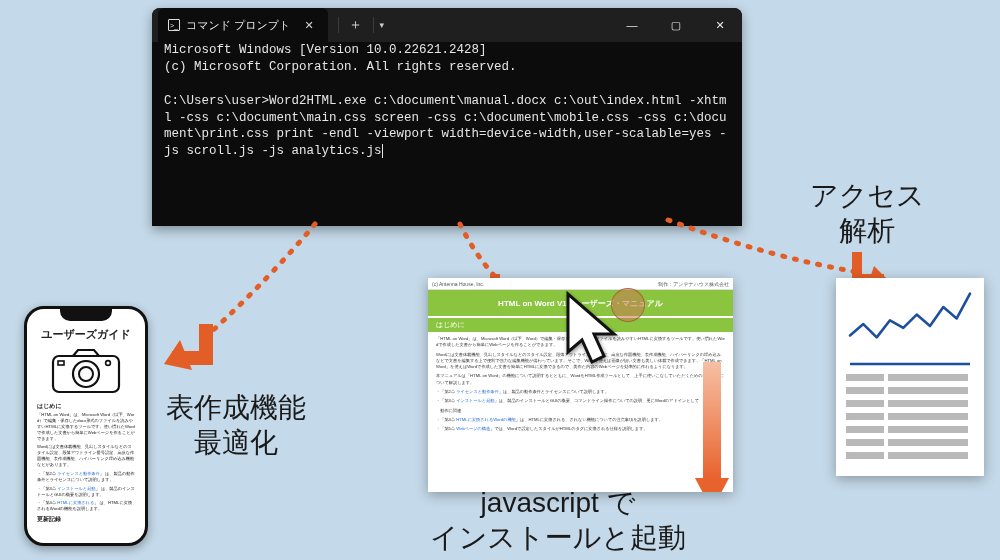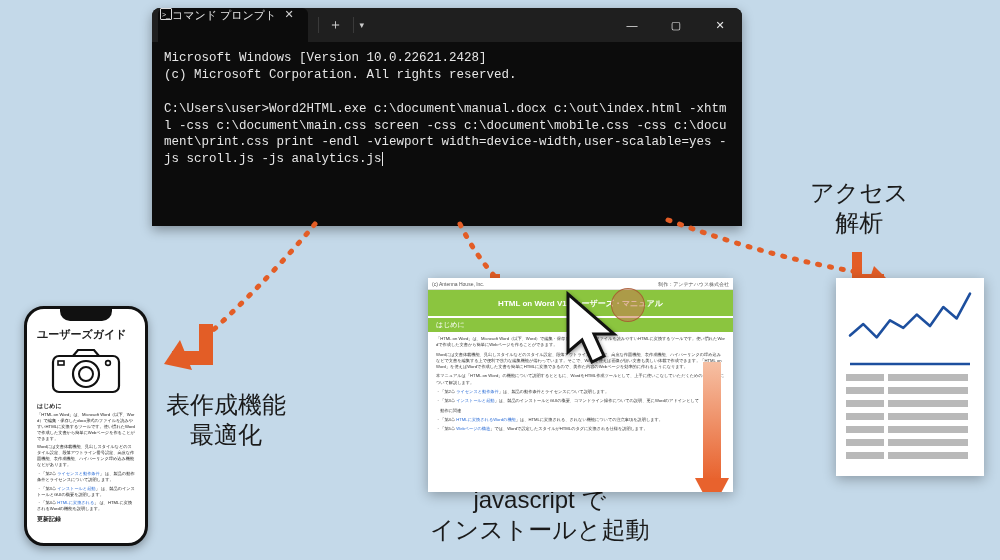--- a/index.html
+++ b/index.html
@@ -1,42 +1,42 @@
 <!DOCTYPE html>
 <html><head>
 <meta charset="utf-8">
 <style>
   * { box-sizing: border-box; margin: 0; padding: 0; }
   body { width: 1000px; height: 560px; background: #c4d9e9; font-family: "Meiryo", "Hiragino Sans", sans-serif; position: relative; overflow: hidden; }
 
   
   .terminal { position: absolute; left: 152px; top: 8px; width: 590px; height: 218px; background: #0c0c0c; border-radius: 8px 8px 0 0; box-shadow: 0 4px 12px rgba(0,0,0,.35); }
   .term-titlebar { height: 34px; display: flex; align-items: center; background: #1f1f1f; border-radius: 8px 8px 0 0; }
-  .term-tab { display: flex; align-items: flex-start; background: #0c0c0c; height: 34px; padding: 0 14px 0 2px; border-radius: 6px 6px 0 0; margin-left: 6px; color: #e6e6e6; font-size: 11px; }
+  .term-tab { display: flex; align-items: center; gap: 6px; background: #0c0c0c; height: 34px; padding: 0 14px 0 10px; border-radius: 6px 6px 0 0; margin-left: 6px; color: #e6e6e6; font-size: 11px; }
   .term-tab .ico { width: 12px; height: 12px; border: 1.2px solid #ddd; border-radius: 1px; display: flex; align-items: center; justify-content: center; font-size: 7px; line-height: 1; }
   .term-close-tab { margin-left: 8px; font-size: 11px; opacity: .9; }
   .term-new { margin-left: 10px; color: #ccc; font-size: 14px; }
   .term-divider { width: 1px; height: 16px; background: #3a3a3a; margin-left: 10px; }
   .term-chev { margin-left: 6px; color: #ccc; font-size: 9px; }
   .term-winbtns { margin-left: auto; display: flex; }
   .term-winbtns div { width: 44px; height: 34px; display: flex; align-items: center; justify-content: center; color: #e6e6e6; font-size: 11px; }
-  .term-body { padding: 8px 12px; font-family: "Consolas","Courier New",monospace; color: #e6e6e6; font-size: 12.5px; line-height: 1.35; white-space: pre-wrap; word-break: break-all; }
+  .term-body { padding: 0 12px; font-family: "Consolas","Courier New",monospace; color: #e6e6e6; font-size: 12.5px; line-height: 1.35; white-space: pre-wrap; word-break: break-all; }
   .cursor { display: inline-block; width: 1px; height: 14px; background: #e6e6e6; vertical-align: text-bottom; }
 
   
-  .lbl { position: absolute; color: #1a1a1a; font-size: 24px; line-height: 1.25; text-align: center; white-space: pre; }
+  .lbl { position: absolute; color: #1a1a1a; font-size: 28px; line-height: 1.25; text-align: center; white-space: pre; }
   .lbl-sp { left: 166px; top: 390px; }
   .lbl-js { left: 430px; top: 485px; }
   .lbl-ac { left: 810px; top: 178px; }
 
   
   .phone { position: absolute; left: 24px; top: 306px; width: 124px; height: 240px; border: 3.5px solid #111; border-radius: 20px; background: #fff; box-shadow: 0 3px 10px rgba(0,0,0,.35); overflow: hidden; }
   .notch { position: absolute; left: 50%; top: 0; transform: translateX(-50%); width: 52px; height: 12px; background: #111; border-radius: 0 0 10px 10px; }
   .phone-body { padding: 18px 10px 8px; font-size: 5px; color: #222; }
-  .phone-title { font-size: 11px; margin-bottom: 6px; font-weight: 600; }
+  .phone-title { text-align: center; font-size: 11px; margin-bottom: 6px; font-weight: 600; }
   .camera-ico { width: 70px; height: 46px; margin: 0 auto 8px; position: relative; }
   .camera-ico svg { width: 100%; height: 100%; }
   .phone-sec { font-size: 6px; font-weight: bold; margin: 3px 0 1px; }
   .phone-para .blue { color: #2a6cd6; }
   .phone-para { font-size: 4.2px; line-height: 1.4; margin-bottom: 3px; word-break: break-all; overflow: hidden; }
 
   
   .web { position: absolute; left: 428px; top: 278px; width: 305px; height: 214px; background: #fff; box-shadow: 0 3px 12px rgba(0,0,0,.3); overflow: hidden; }
   .web-top { height: 12px; border-bottom: 1px solid #ddd; display:flex; align-items:center; justify-content:space-between; padding:0 4px; font-size:5px; color:#555;}
   .web-hero { height: 26px; background: #8bc53f; display: flex; align-items: center; justify-content: center; color: #fff; font-size: 8px; font-weight: bold; }

